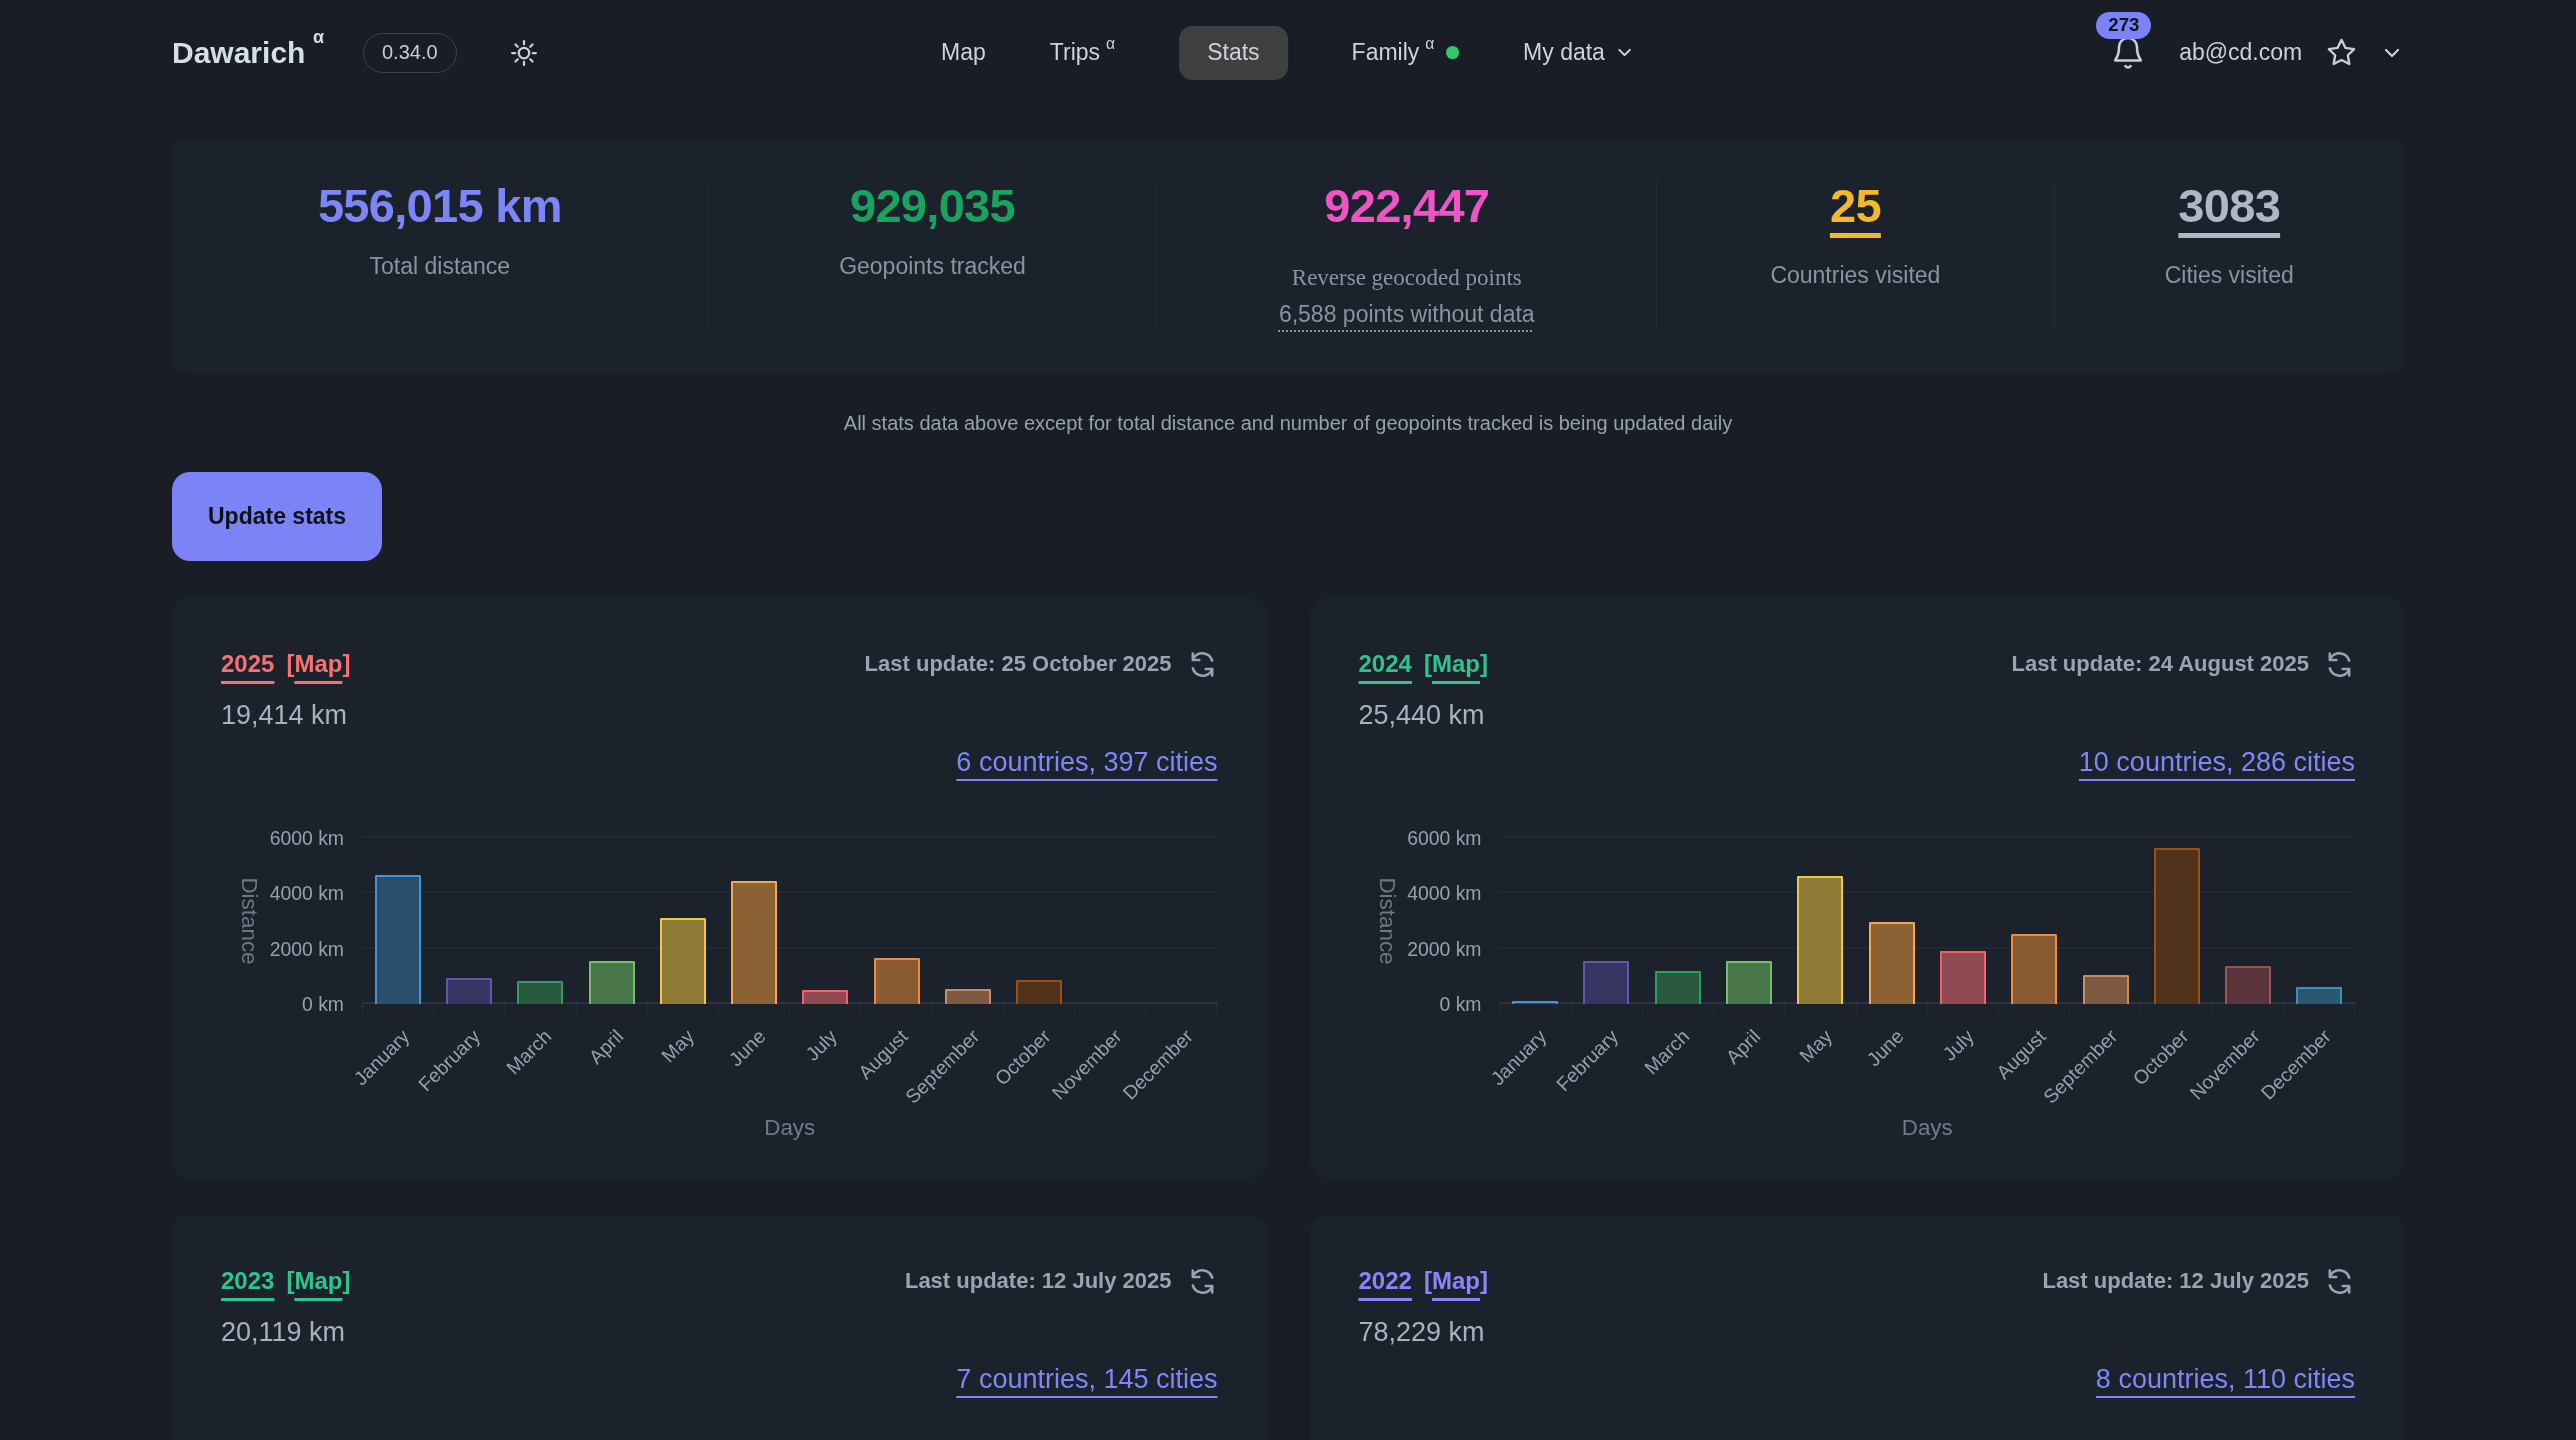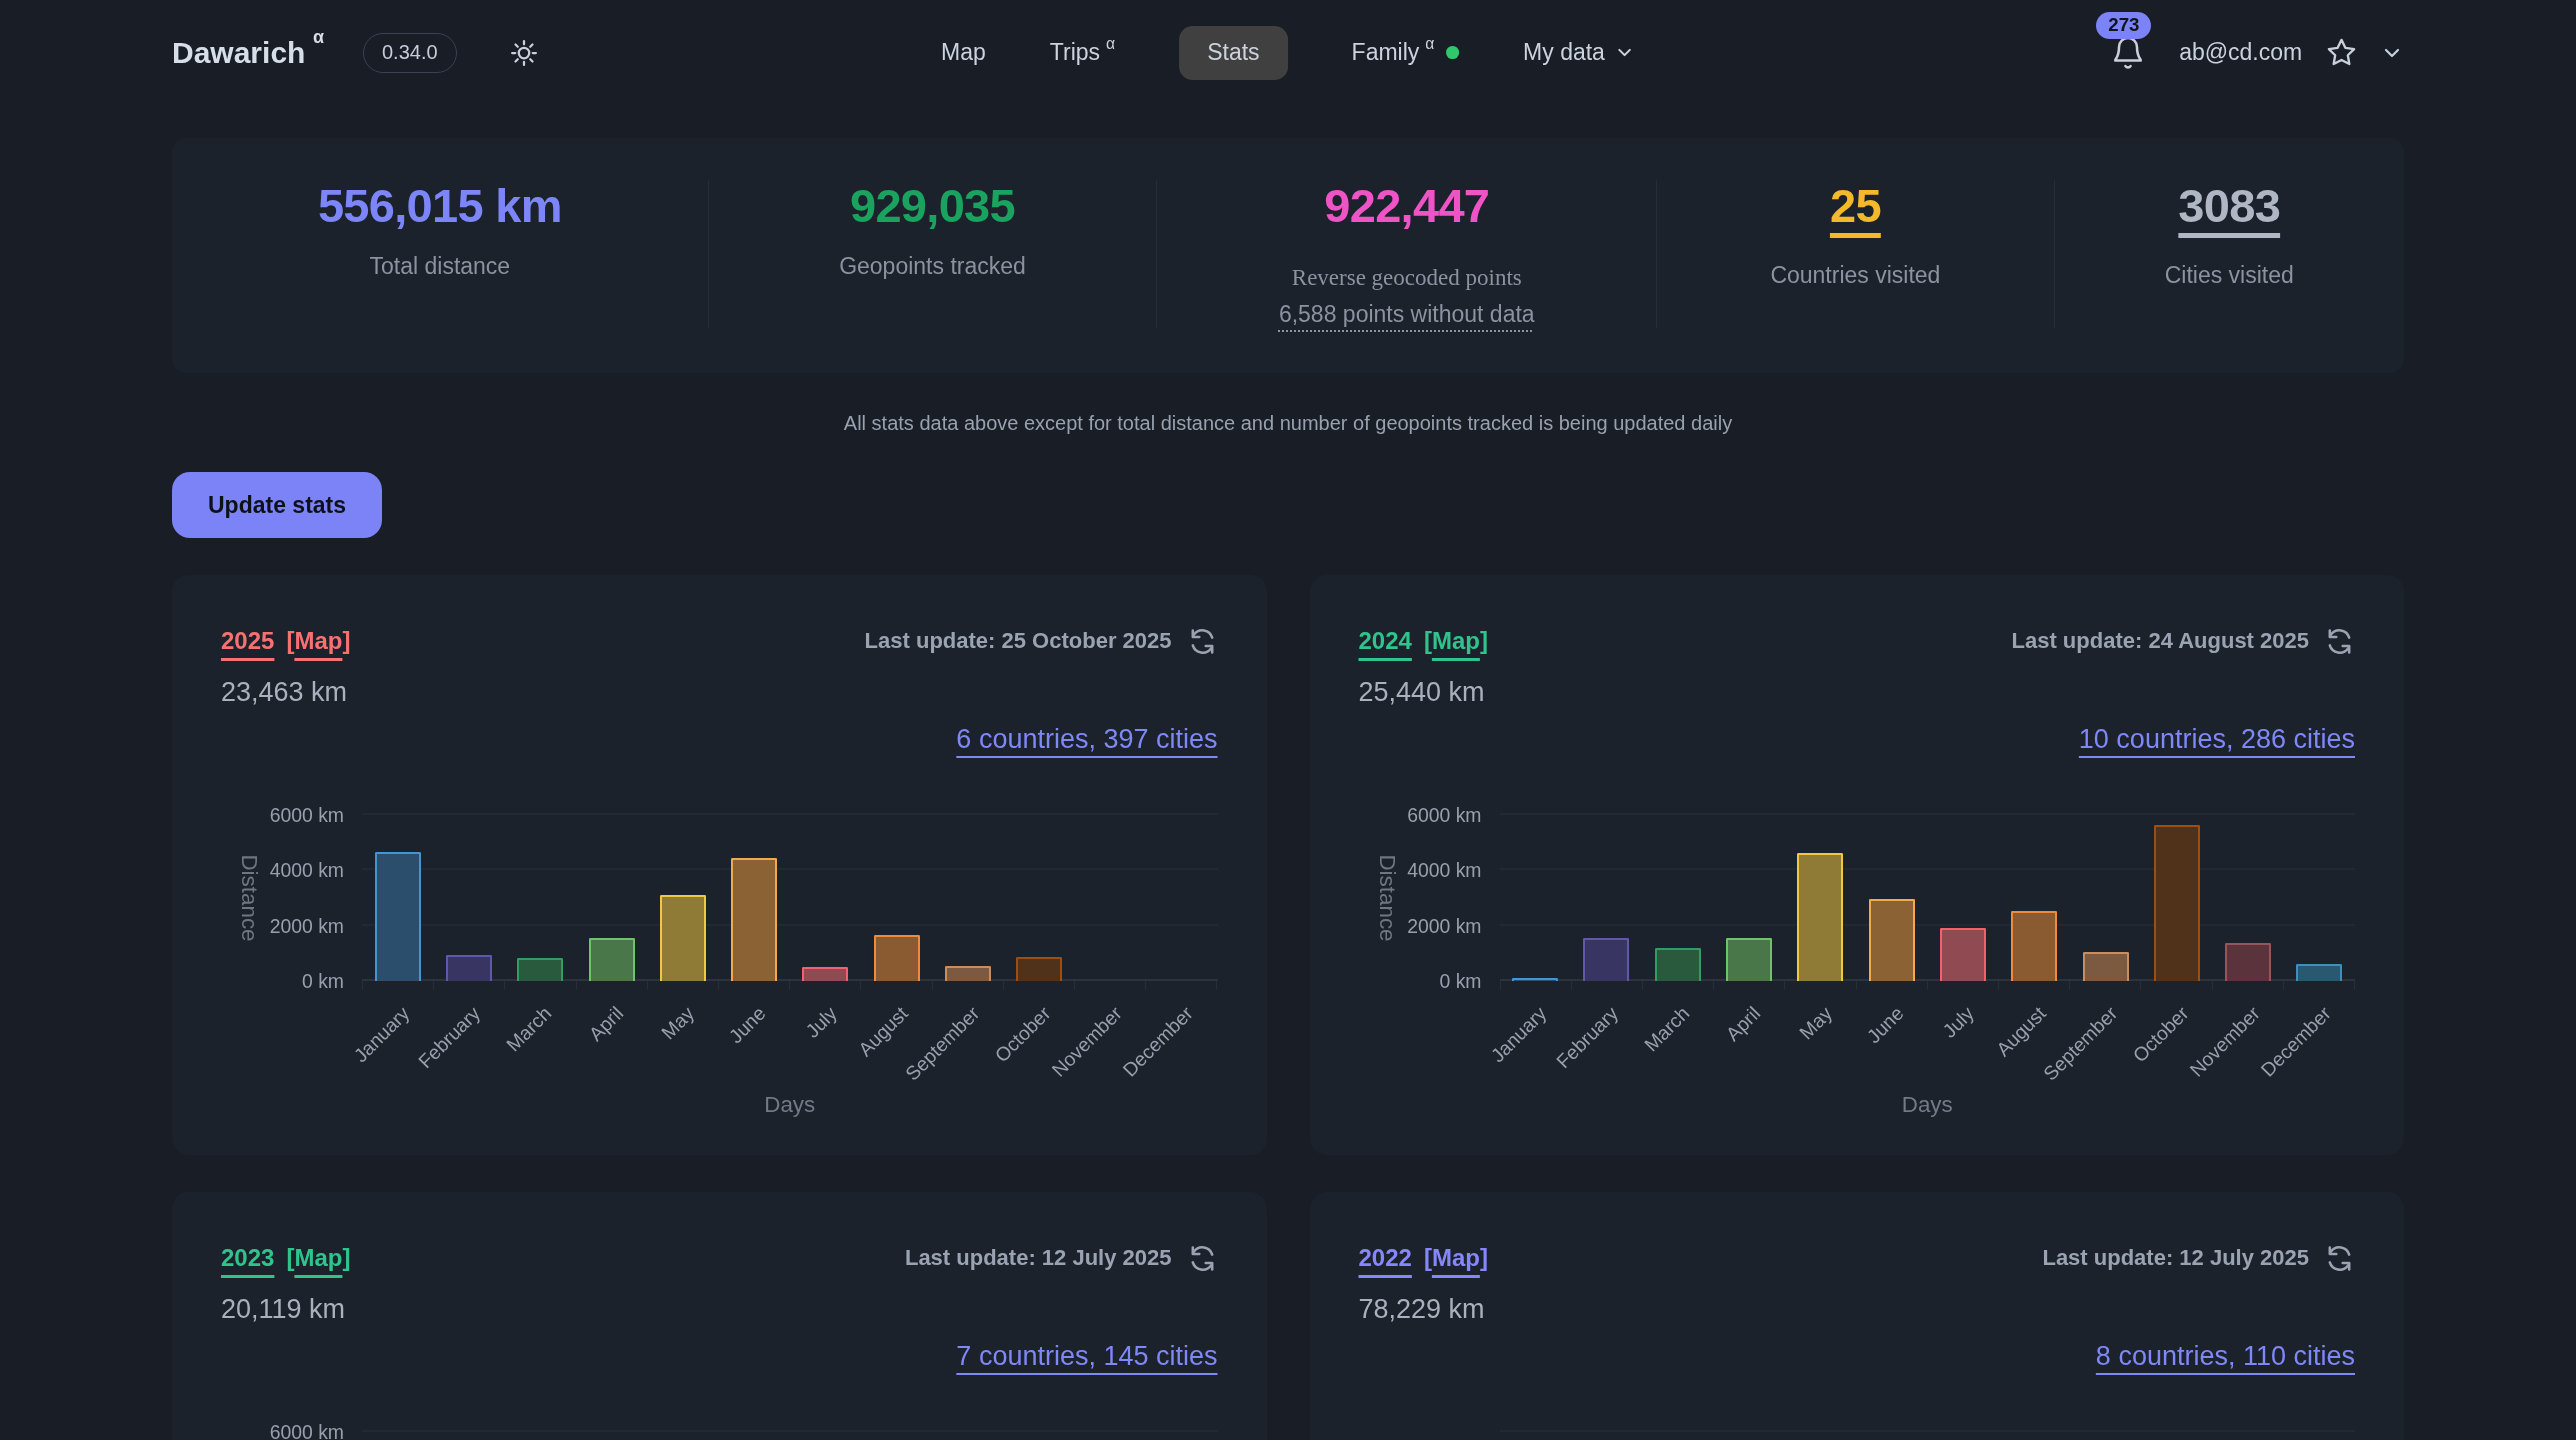--- a/index.html
+++ b/index.html
@@ -47,21 +47,21 @@
   .stat-label { font-size: 23px; color: #8B93A1; margin-top: 21px; }
   .stat-sub {
     font-size: 23px; color: #8B93A1; margin-top: 10.5px; cursor: pointer; display: inline-block;
     text-decoration: underline dotted; text-decoration-thickness: 2.2px; text-underline-offset: 7.5px;
   }
 
   .note { text-align: center; margin-top: 39px; font-size: 20px; color: #99A1AE; }
 
   .update-btn {
     margin-top: 37px; background: #7B83F7; color: #0E1218; font-weight: bold; font-size: 23px;
-    border: none; border-radius: 18px; height: 66px; padding: 0 36px; cursor: pointer;
+    border: none; border-radius: 18px; height: 89px; padding: 0 36px; cursor: pointer;
     font-family: "Liberation Sans", "DejaVu Sans", sans-serif;
   }
 
   
   .years-grid { margin-top: 37px; display: grid; grid-template-columns: 1fr 1fr; column-gap: 43px; row-gap: 37px; grid-auto-rows: 580px; }
   .year-card { background: #1C222C; border-radius: 16.5px; padding: 42px 49px; overflow: hidden; }
   .card-head { display: flex; align-items: center; justify-content: space-between; height: 48px; }
   .year-links { display: flex; align-items: center; gap: 12px; font-size: 24px; font-weight: bold; }
   .year-link { text-decoration: underline; text-decoration-thickness: 3px; text-underline-offset: 9px; cursor: pointer; }
   .map-link { text-decoration: none; cursor: pointer; }
@@ -212,21 +212,21 @@
             <div class="last-update">
               <span>Last update: 25 October 2025</span>
               <svg class="refresh" width="31" height="31" viewBox="0 0 24 24" fill="none" stroke="#9AA3B1" stroke-width="2" stroke-linecap="round" stroke-linejoin="round">
                 <path d="M19.5 9A8 8 0 0 0 5.4 6.6"></path>
                 <polyline points="4.5 3.5 4.5 8.5 9.5 8.5"></polyline>
                 <path d="M4.5 15a8 8 0 0 0 14.1 2.4"></path>
                 <polyline points="19.5 20.5 19.5 15.5 14.5 15.5"></polyline>
               </svg>
             </div>
           </div>
-          <div class="year-distance">23,463 km</div>
+          <div class="year-distance">19,414 km</div>
           <div class="summary"><a>6 countries, 397 cities</a></div>
           <div class="chart">
             <span class="ylabel">Distance</span>
             <div class="plot">
               <div class="grid baseline" style="bottom:0px"></div>
               <div class="ytick" style="bottom:0px">0 km</div>
               <div class="grid" style="bottom:55px"></div>
               <div class="ytick" style="bottom:55px">2000 km</div>
               <div class="grid" style="bottom:111px"></div>
               <div class="ytick" style="bottom:111px">4000 km</div>

